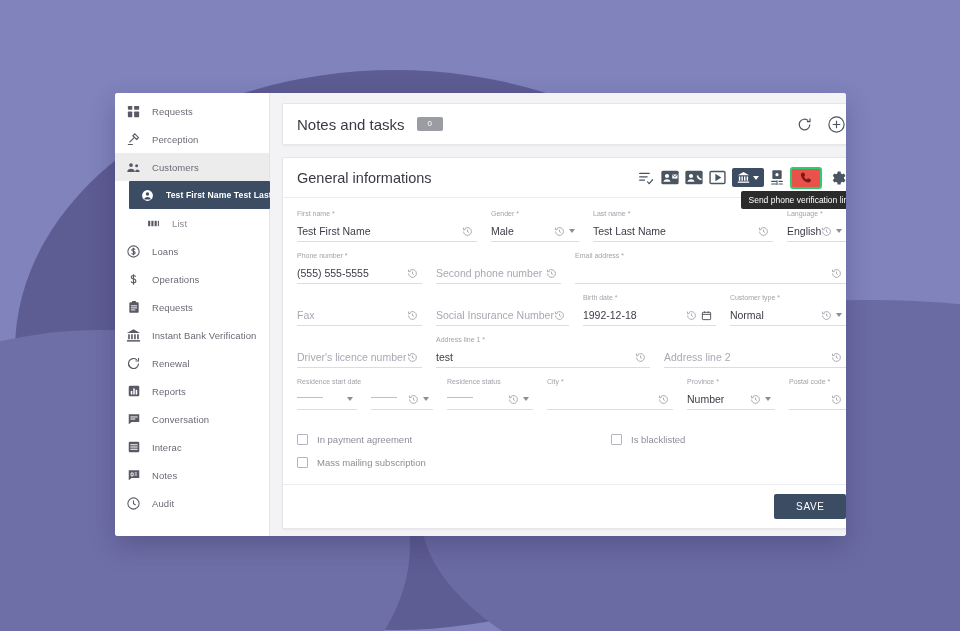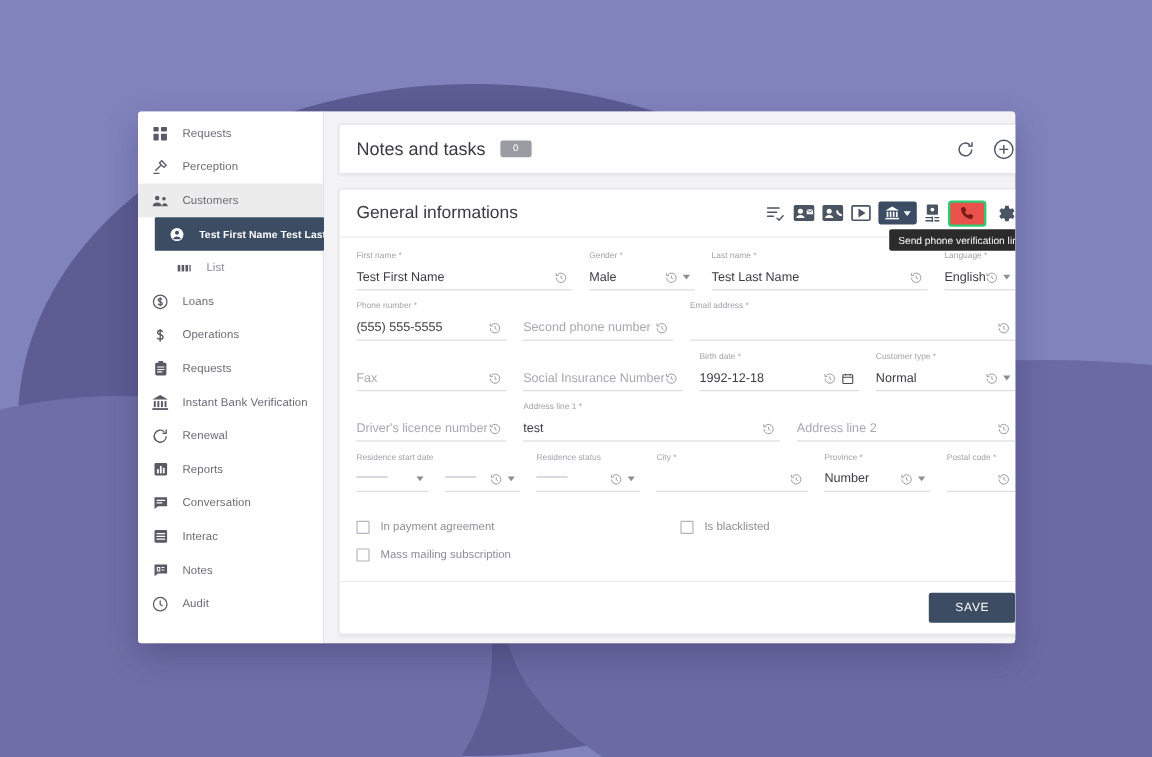--- a/index.html
+++ b/index.html
@@ -109,21 +109,21 @@
   .fld .tail { margin-left:auto; display:flex; align-items:center; gap:4px; flex:0 0 auto; }
   .hist { color:#9a9aa4; display:flex; align-items:center; }
   .caret {
     width:0;height:0;border-left:3.5px solid transparent;border-right:3.5px solid transparent;
     border-top:4px solid #8d8d98;
   }
   .dash { border-bottom:1px solid #bfbfc8; width:26px; display:inline-block; margin-bottom:4px; }
 
   
   .checks { padding:14px 14px 0 14px; }
-  .crow { display:flex; margin-bottom:12px; }
+  .crow { display:flex; margin-bottom:12px;gap:44px; }
   .chk { display:flex; align-items:center; gap:9px; }
   .box16 { width:11px;height:11px;border:1.4px solid #b4b4be; border-radius:1px; }
   .chk .ctext { font-size:9.5px; color:#8d8d98; }
 
   .save-bar {
     position:absolute; left:0; right:0; bottom:0; height:44px;
     border-top:1px solid #ececf0; display:flex; align-items:center;
     justify-content:flex-end; padding-right:14px;
   }
   .save-btn {

